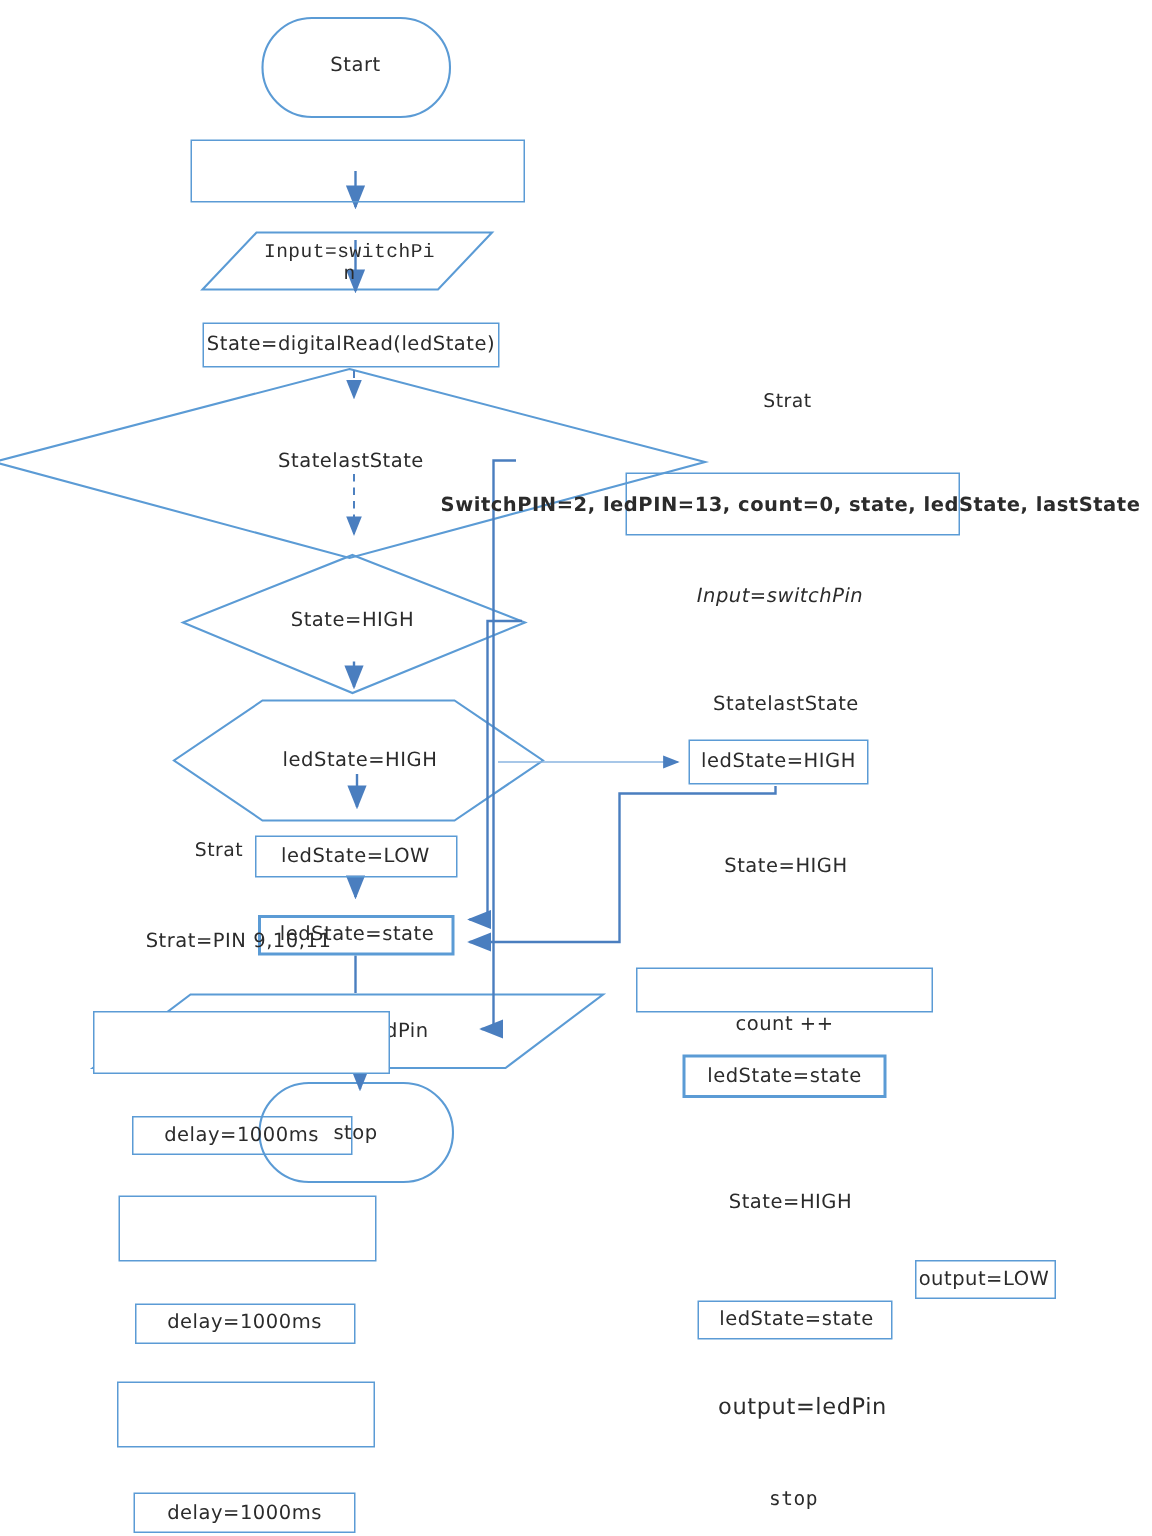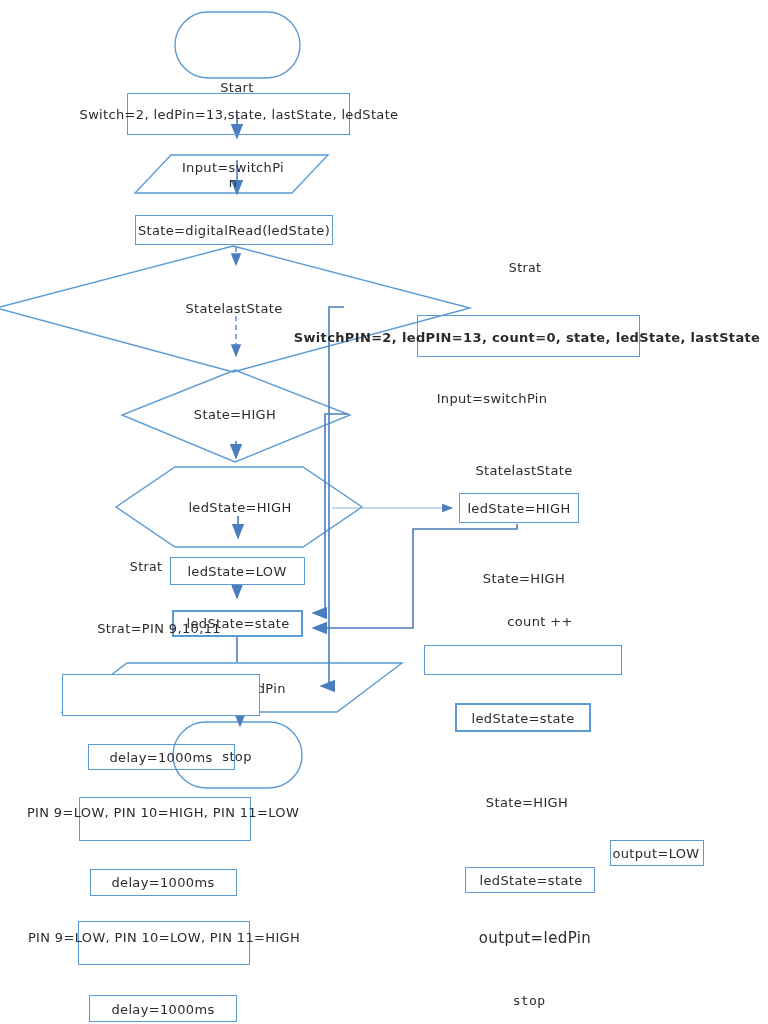--- a/index.html
+++ b/index.html
@@ -4,21 +4,21 @@
 <style>
   html,body{margin:0;padding:0;background:#ffffff;}
   #page{position:relative;width:768px;height:1024px;background:#ffffff;overflow:hidden;
         font-family:"DejaVu Sans","Liberation Sans",sans-serif;color:#2b2b2b;}
   #shapes{position:absolute;left:0;top:0;z-index:1;}
   .lbl{position:absolute;transform:translate(-50%,-50%);white-space:nowrap;
        font-size:13px;letter-spacing:.35px;color:#2b2b2b;z-index:4;line-height:15px;}
   .lbl.small{font-size:12.5px;}
   .lbl.big{font-size:15px;letter-spacing:.4px;}
   .lbl.mono{font-family:"DejaVu Sans Mono","Liberation Mono",monospace;font-size:13px;}
-  .lbl.center2{text-align:center;}
+  .lbl.center2{text-align:center;font-family:Liberation Mono, monospace;}
   .box{position:absolute;border:1.4px solid #5b9bd5;background:transparent;z-index:3;box-sizing:border-box;}
   .box.thick{border-width:2px;}
   .box.white{background:#ffffff;}
   .under{z-index:2;}
 </style>
 </head>
 <body>
 
 <div id="page">
 
@@ -69,48 +69,45 @@
   <div class="box" style="left:78px;top:921px;width:172px;height:44px;"></div>
   <div class="box" style="left:89px;top:995px;width:148px;height:27px;"></div>
 
   <div class="box" style="left:417px;top:315px;width:223px;height:42px;"></div>
   <div class="box" style="left:459px;top:493px;width:120px;height:30px;"></div>
   <div class="box" style="left:424px;top:645px;width:198px;height:30px;"></div>
   <div class="box thick" style="left:455px;top:703px;width:136px;height:29px;"></div>
   <div class="box" style="left:610px;top:840px;width:94px;height:26px;"></div>
   <div class="box" style="left:465px;top:867px;width:130px;height:26px;"></div>
 
-  <div class="lbl" style="left:237px;top:44px;margin-top:43px;">Start</div>
-  <div class="lbl" style="left:239px;top:114px;">Switch=2, ledPin=13,state, lastState, ledState</div>
+  <div class="lbl" style="left:237px;top:44px;">Start</div>
   <div class="lbl center2" style="left:233px;top:175px;">
     <span>Input=switchPi</span><br>
     <span>n</span>
   </div>
   <div class="lbl" style="left:234px;top:230px;">State=digitalRead(ledState)</div>
   <div class="lbl" style="left:234px;top:308px;">StatelastState</div>
   <div class="lbl" style="left:235px;top:414px;">State=HIGH</div>
   <div class="lbl" style="left:240px;top:507px;">ledState=HIGH</div>
   <div class="lbl small" style="left:146px;top:566px;">Strat</div>
   <div class="lbl" style="left:237px;top:571px;">ledState=LOW</div>
   <div class="lbl" style="left:238px;top:623px;">ledState=state</div>
   <div class="lbl" style="left:159px;top:628px;">Strat=PIN 9,10,11</div>
   <div class="lbl" style="left:237px;top:756px;">stop</div>
   <div class="lbl" style="left:161px;top:757px;">delay=1000ms</div>
-  <div class="lbl" style="left:163px;top:812px;">PIN 9=LOW, PIN 10=HIGH, PIN 11=LOW</div>
   <div class="lbl" style="left:163px;top:882px;">delay=1000ms</div>
-  <div class="lbl" style="left:164px;top:937px;">PIN 9=LOW, PIN 10=LOW, PIN 11=HIGH</div>
   <div class="lbl" style="left:163px;top:1009px;">delay=1000ms</div>
 
   <div class="lbl small" style="left:525px;top:267px;">Strat</div>
   <div class="lbl" style="left:527px;top:337px;font-weight:bold;">SwitchPIN=2, ledPIN=13, count=0, state, ledState, lastState</div>
-  <div class="lbl" style="left:492px;top:398px;">Input=switchPin</div>
+  <div class="lbl" style="left:520px;top:398px;font-style:italic;">Input=switchPin</div>
   <div class="lbl" style="left:524px;top:470px;">StatelastState</div>
   <div class="lbl" style="left:519px;top:508px;">ledState=HIGH</div>
   <div class="lbl" style="left:524px;top:578px;">State=HIGH</div>
-  <div class="lbl" style="left:523px;top:621px;margin-left:17px;">count ++</div>
+  <div class="lbl" style="left:523px;top:683px;">count ++</div>
   <div class="lbl" style="left:523px;top:718px;">ledState=state</div>
   <div class="lbl" style="left:527px;top:802px;">State=HIGH</div>
   <div class="lbl" style="left:656px;top:853px;">output=LOW</div>
   <div class="lbl" style="left:531px;top:880px;">ledState=state</div>
   <div class="lbl big" style="left:535px;top:938px;">output=ledPin</div>
   <div class="lbl mono" style="left:529px;top:1000px;">stop</div>
 
 </div>
 
 </body></html>

